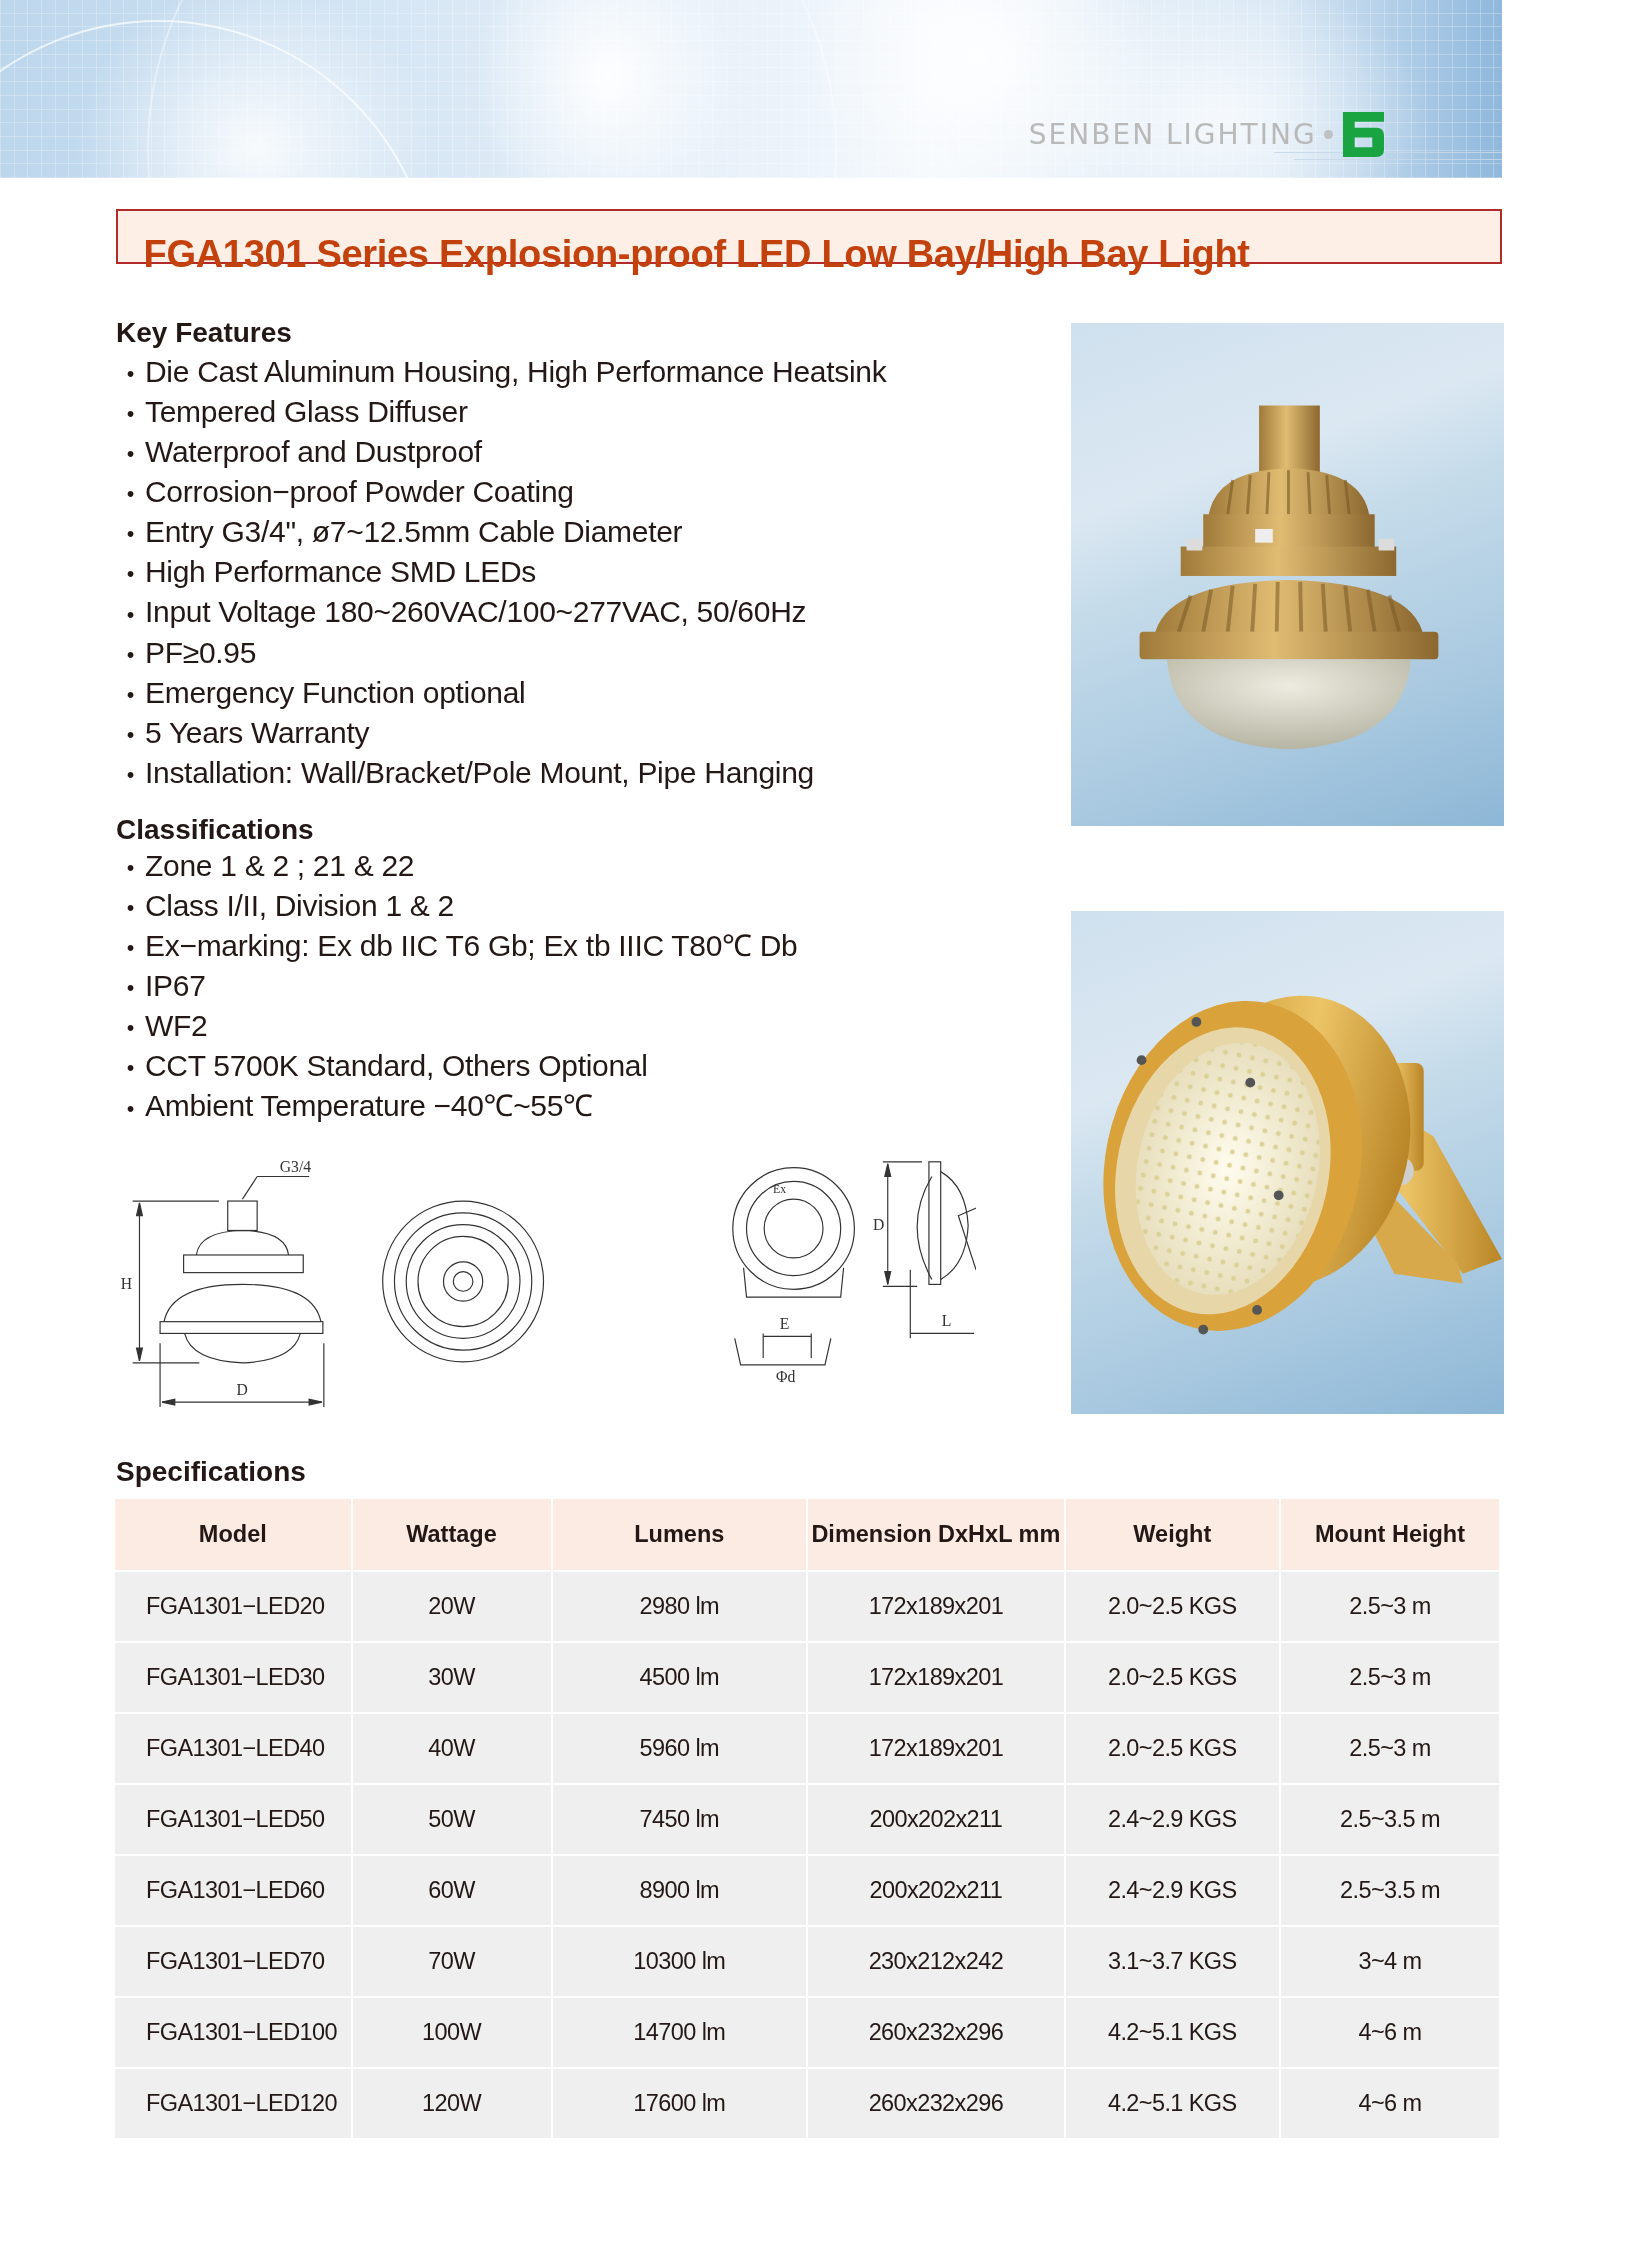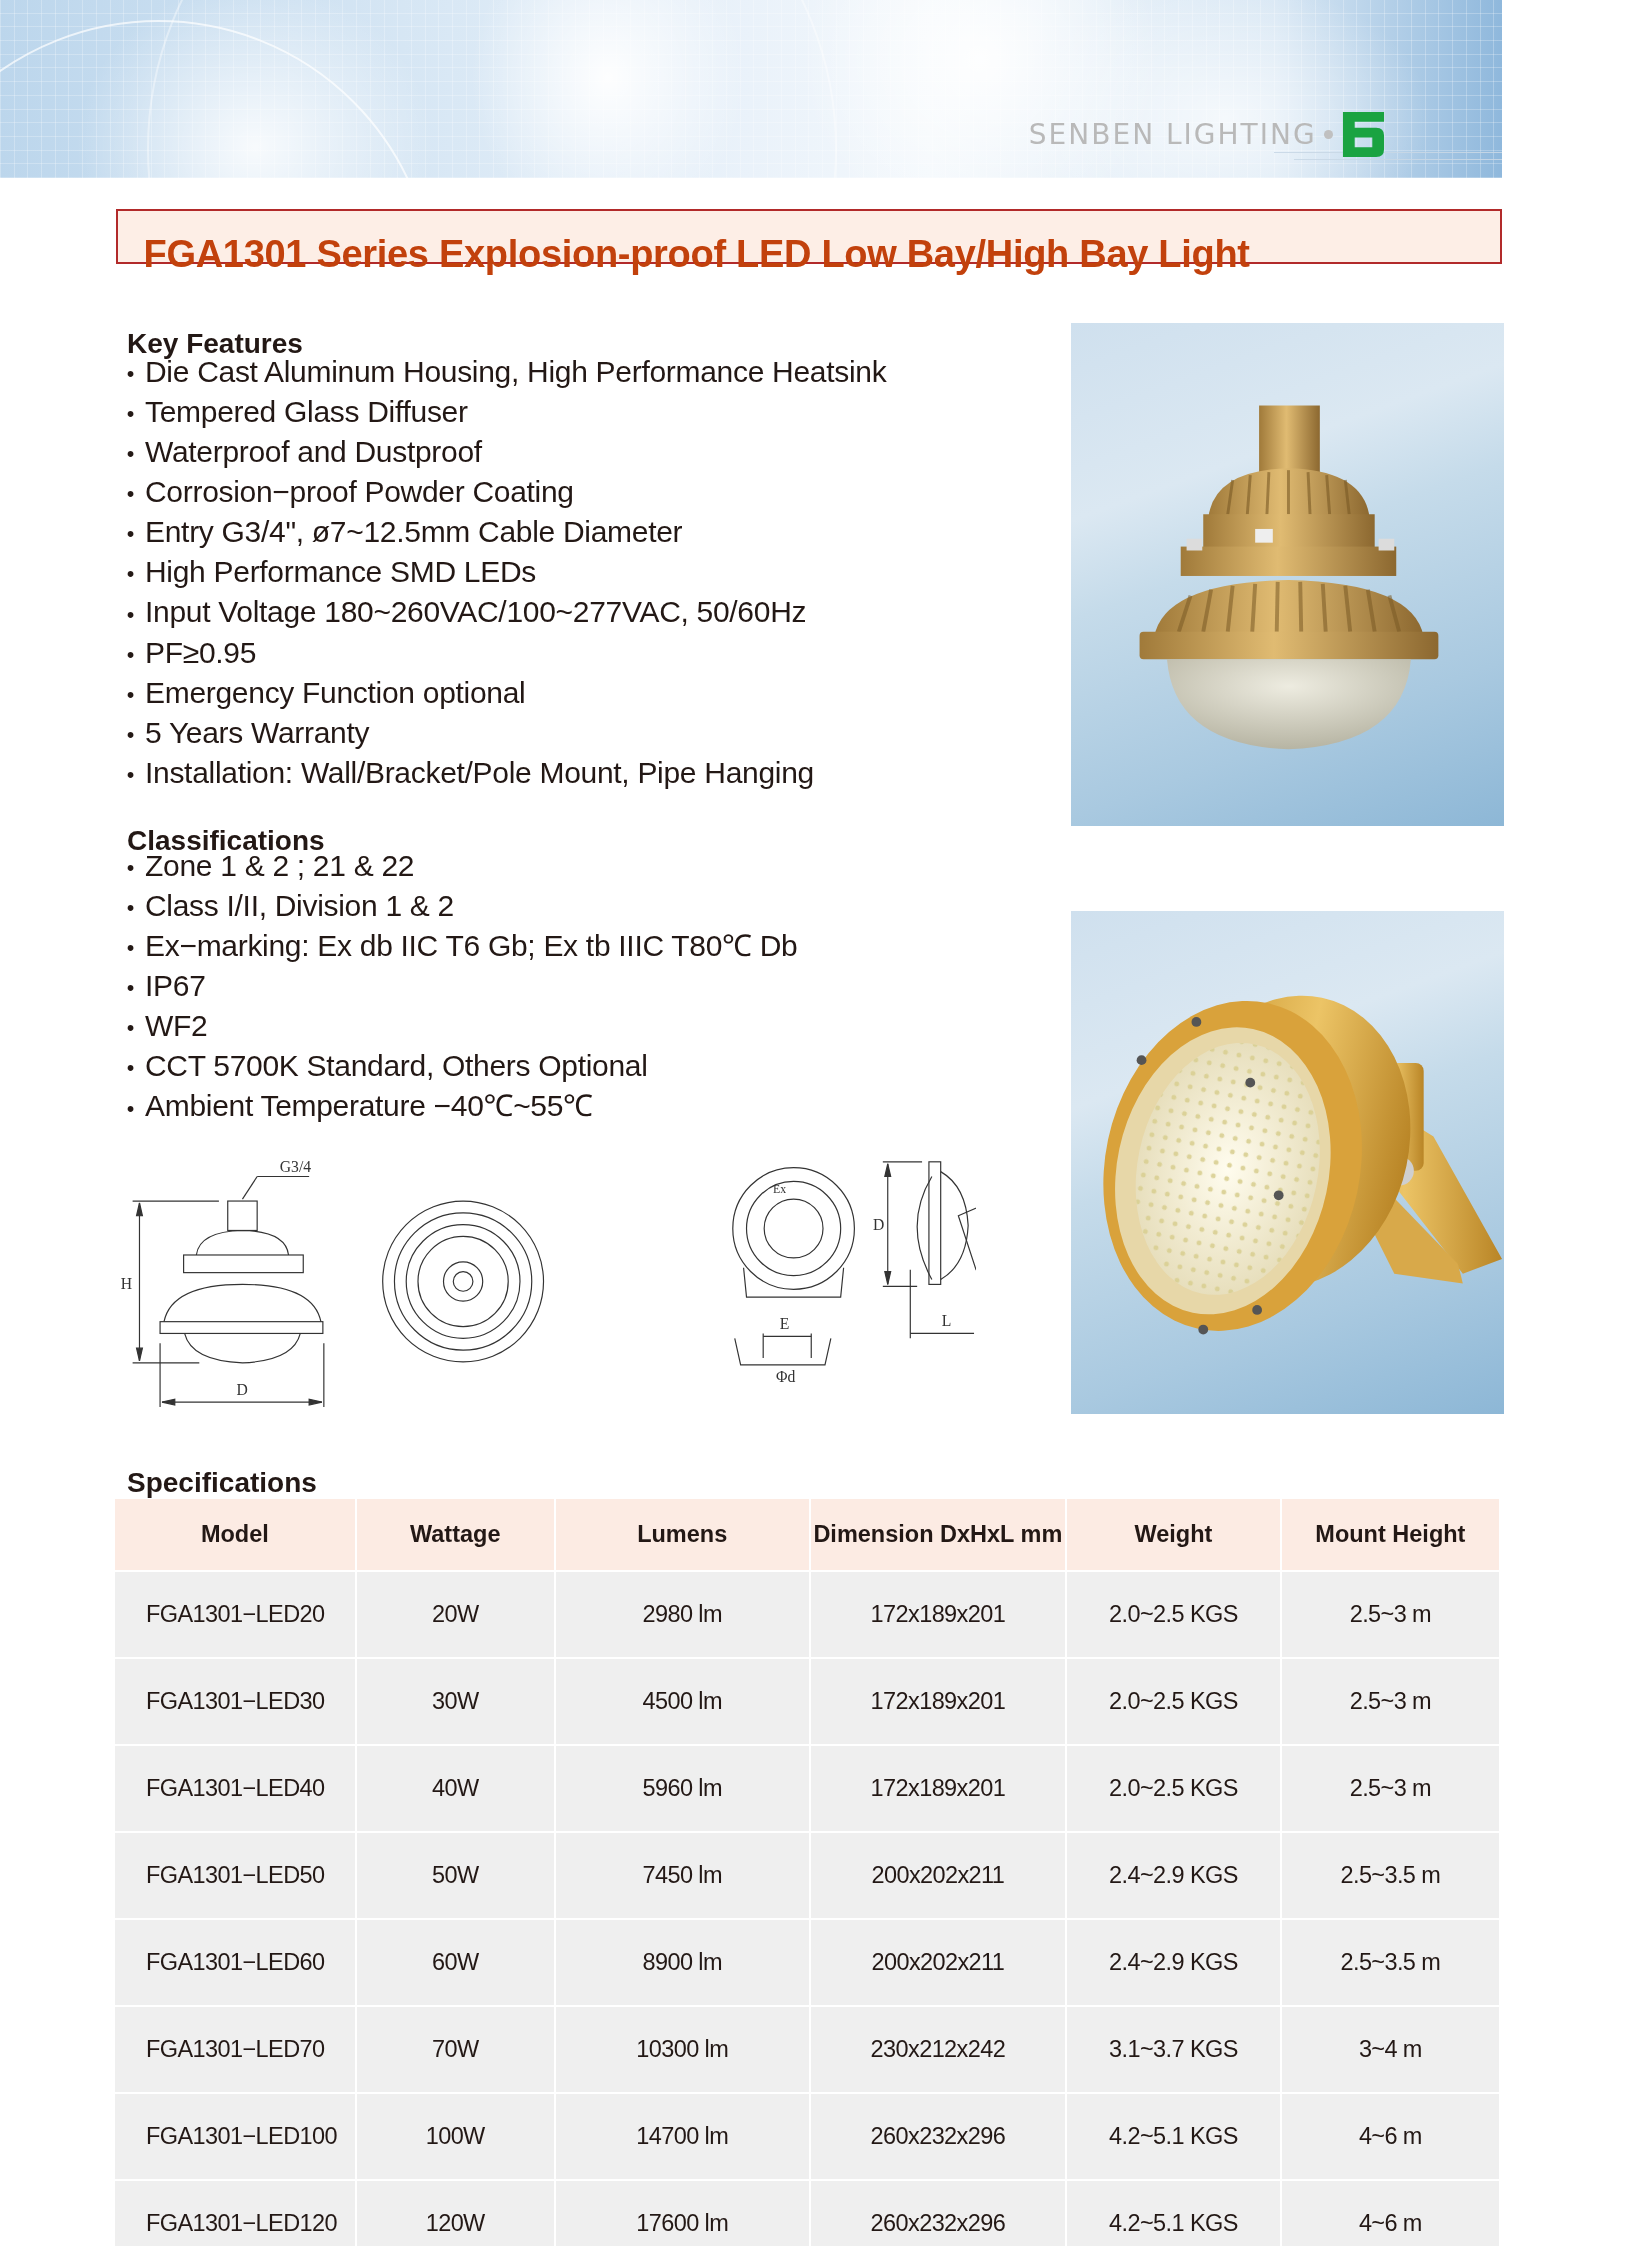--- a/index.html
+++ b/index.html
@@ -28,37 +28,37 @@
   .brand-dot { width:8.8px; height:8.8px; border-radius:50%; background:#c0c0c0; }
   .brand-logo { width:45px; height:49px; }
 
   
   .title-box { position:absolute; left:116px; top:209px; width:1386px; height:55px;
     border:2px solid #b22a2a; background:#fdeee6; box-sizing:border-box; }
   .title-box h1 { margin:0; position:absolute; left:25.5px; top:22px; font-size:38px; font-weight:bold;
     color:#c2410c; letter-spacing:-0.3px; white-space:nowrap; }
 
   
-  .section-head { position:absolute; left:116px; font-size:28px; font-weight:bold; color:#231815; margin:11px; }
+  .section-head { position:absolute; left:116px; font-size:28px; font-weight:bold; color:#231815; margin:0; }
   ul.bullets { position:absolute; left:116px; margin:0; padding:0; list-style:none; }
   ul.bullets li { font-size:30px; line-height:38px; color:#231815; white-space:nowrap; letter-spacing:-0.3px; }
   ul.bullets li .dot { display:inline-block; width:29px; text-align:center; font-size:21.6px; vertical-align:middle; }
 
   
   .photo { position:absolute; left:1071px; width:433px; height:503px; overflow:hidden;
     background: linear-gradient(160deg, #cfe0ee 0%, #dbe8f2 30%, #c5dbea 45%, #a9c9e0 75%, #8db7d6 100%); }
   .photo svg { position:absolute; inset:0; }
 
   
   .drawings { position:absolute; left:113px; top:1147px; width:863px; height:265px; }
 
   
   table.spec { position:absolute; left:116px; top:1497px; width:1388px; border-collapse:separate; border-spacing:2.9px; margin-left:-2.9px; }
   table.spec th { background:#fcebe3; height:71px; font-weight:bold; font-size:23.5px; color:#231815; text-align:center; padding:0; }
-  table.spec td { background:#efefef; height:53px; font-size:23.5px; color:#231815; text-align:center; padding:16px; letter-spacing:-0.6px; }
+  table.spec td { background:#efefef; height:53px; font-size:23.5px; color:#231815; text-align:center; padding:8px; letter-spacing:-0.6px; }
   table.spec td.model { text-align:left; padding-left:31px; }
   .c1{width:233px}.c2{width:196px}.c3{width:251px}.c4{width:253px}.c5{width:211px}.c6{width:216px}
 </style>
 </head>
 <body>
 
 <div class="banner">
   <div class="grid"></div>
   <div class="curve" style="left:-118px;top:19.6px;width:549px;height:549px;"></div>
   <div class="curve" style="left:147px;top:-196px;width:686px;height:686px;border-color:rgba(255,255,255,0.4);"></div>

